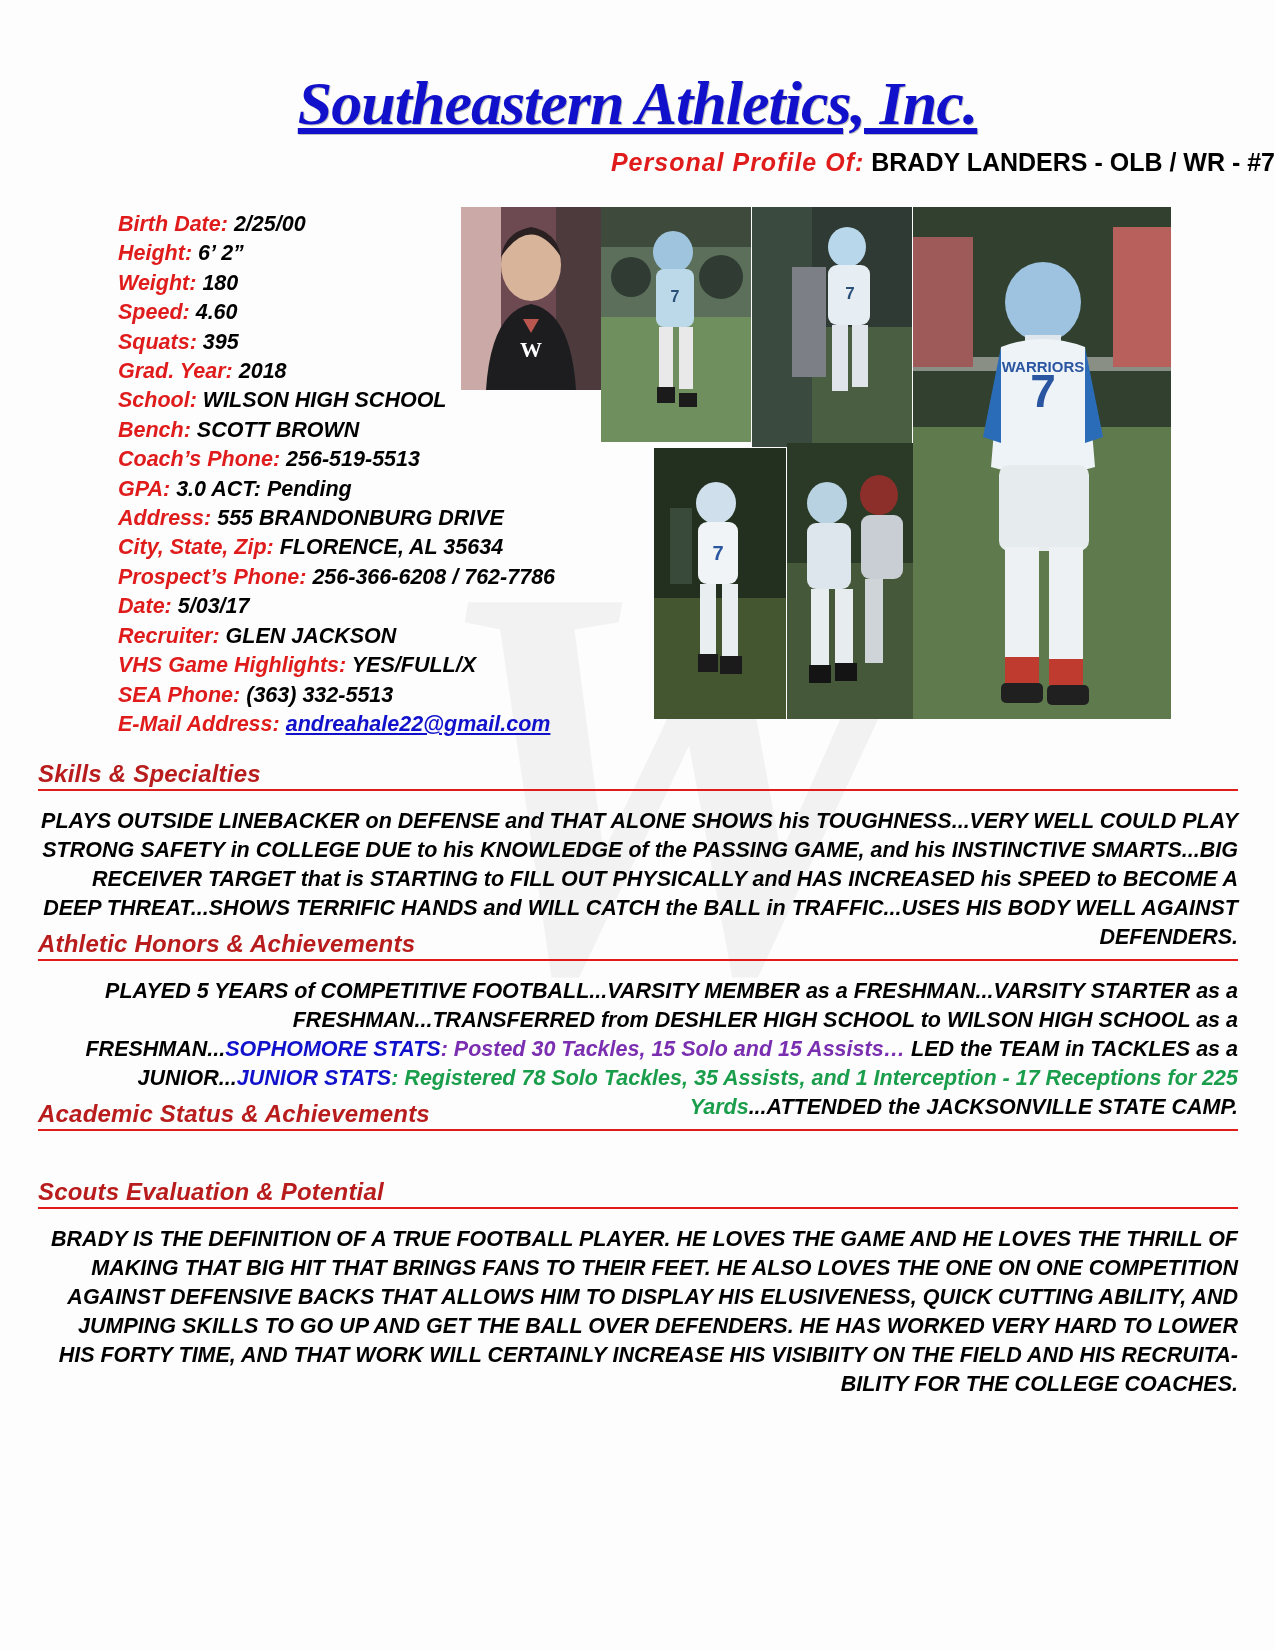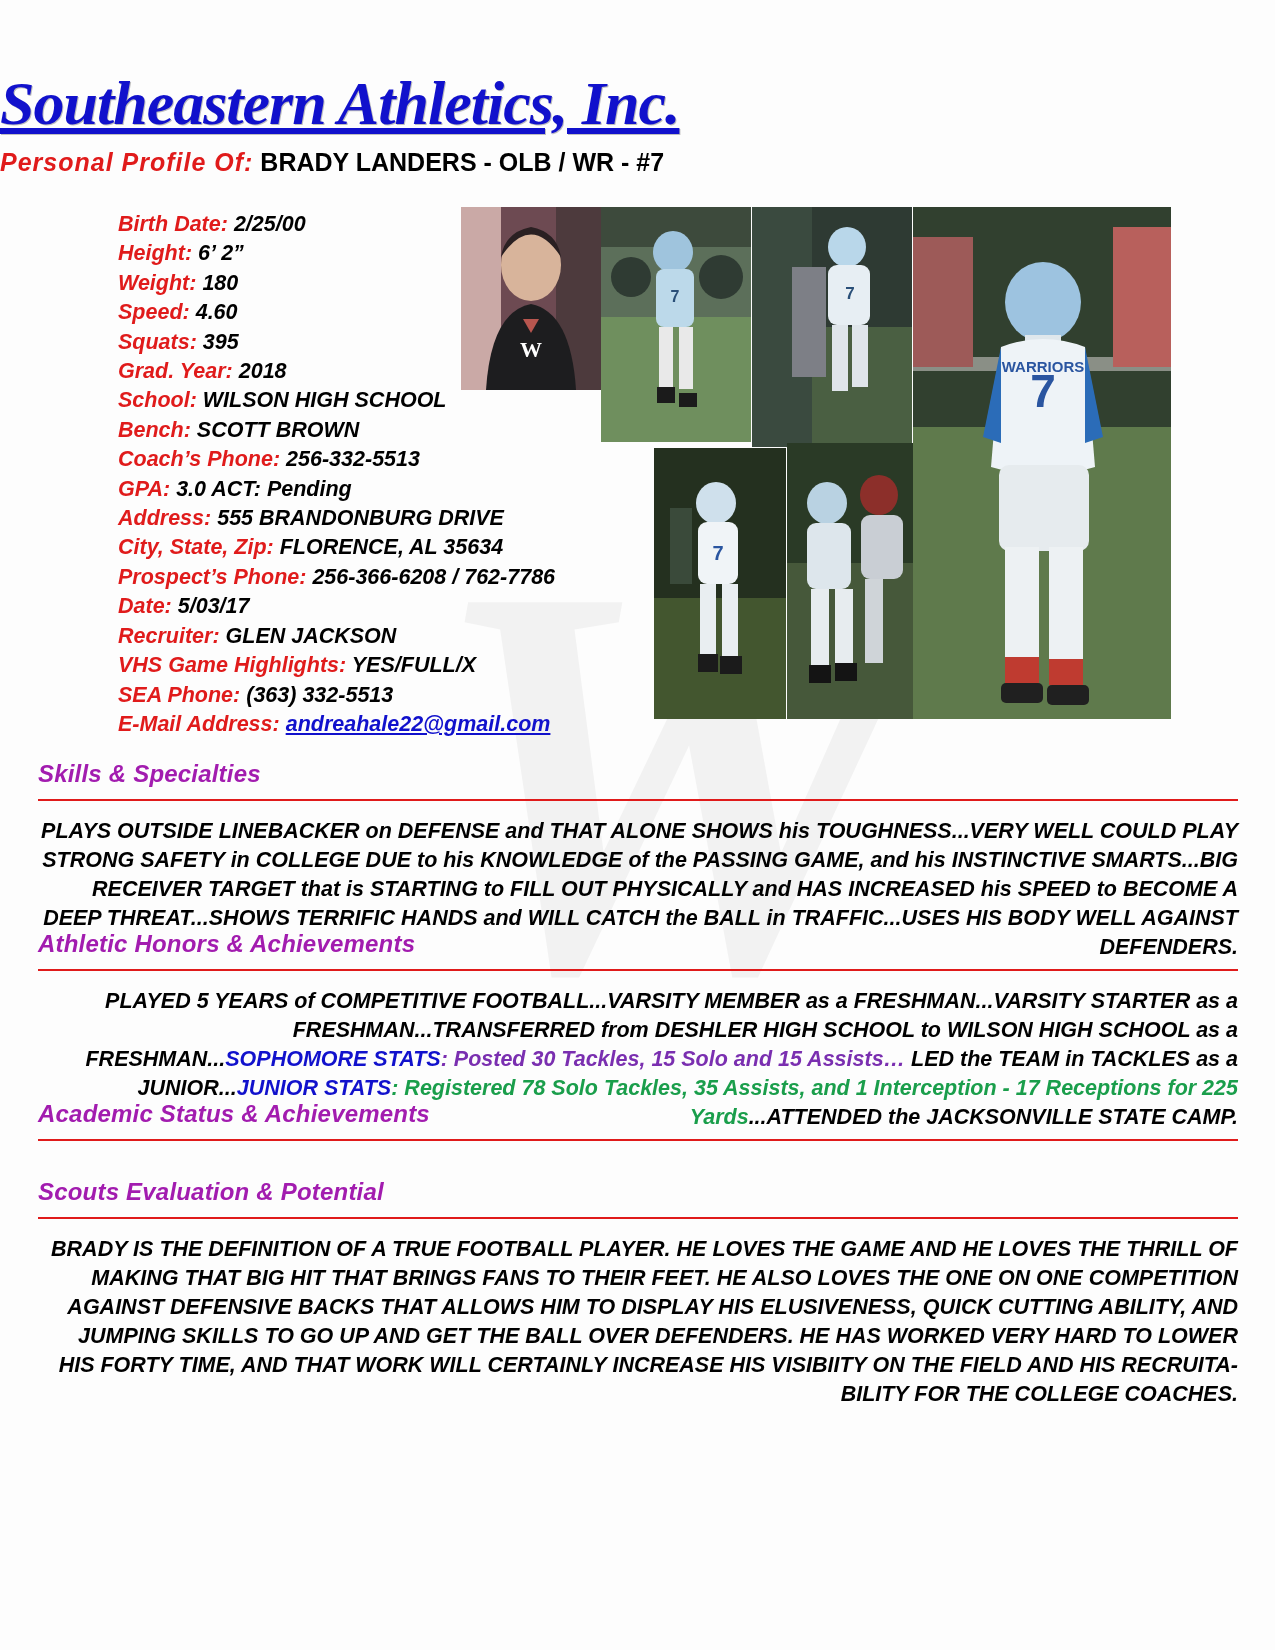--- a/index.html
+++ b/index.html
@@ -38,36 +38,36 @@
     pointer-events: none;
     overflow: hidden;
   }
 
   
   .title {
     position: absolute;
     top: 68px;
     left: 0;
     width: 100%;
-    text-align: left;
+    text-align: center;
     font-family: "Liberation Serif", serif;
     font-style: italic;
     font-weight: bold;
     font-size: 62px;
     color: #1111cc;
     text-decoration: underline;
     text-shadow: 1px 1px 0 rgba(0,0,0,0.25);
     letter-spacing: -1px;
   }
   .subtitle-row {
     position: absolute;
     top: 148px;
     left: 0;
     width: 100%;
-    text-align: left;
+    text-align: right;
     font-size: 25px;
     font-weight: bold;
     font-style: italic;
     white-space: nowrap;
   }
   .subtitle-label { color: #e01b1b; letter-spacing: 1px; }
   .subtitle-value { color: #000000; font-style: normal; letter-spacing: 0px; }
 
   
   .info {
@@ -99,22 +99,22 @@
   .ph4 { left: 913px; top: 207px; width: 258px; height: 512px; }
   .ph5 { left: 654px; top: 448px; width: 132px; height: 271px; }
   .ph6 { left: 787px; top: 443px; width: 126px; height: 276px; }
 
   
   .section { position: absolute; left: 38px; width: 1200px; }
   .sec-head {
     font-size: 24px;
     font-weight: bold;
     font-style: italic;
-    color: #a21caf;
-    padding-bottom: 11px;
+    color: #b91c1c;
+    padding-bottom: 1px;
     border-bottom: 2.5px solid #e01b1b;
     letter-spacing: 0.2px;
   }
   .sec-body {
     margin-top: 16px;
     font-size: 21.5px;
     font-style: italic;
     font-weight: bold;
     line-height: 29px;
     color: #000;
@@ -145,21 +145,21 @@
 
   <div class="info">
     <div class="row"><span class="lbl">Birth Date:</span> <span class="val">2/25/00</span></div>
     <div class="row"><span class="lbl">Height:</span> <span class="val">6’ 2”</span></div>
     <div class="row"><span class="lbl">Weight:</span> <span class="val">180</span></div>
     <div class="row"><span class="lbl">Speed:</span> <span class="val">4.60</span></div>
     <div class="row"><span class="lbl">Squats:</span> <span class="val">395</span></div>
     <div class="row"><span class="lbl">Grad. Year:</span> <span class="val">2018</span></div>
     <div class="row"><span class="lbl">School:</span> <span class="val">WILSON HIGH SCHOOL</span></div>
     <div class="row"><span class="lbl">Bench:</span> <span class="val">SCOTT BROWN</span></div>
-    <div class="row"><span class="lbl">Coach’s Phone:</span> <span class="val">256-332-5513</span></div>
+    <div class="row"><span class="lbl">Coach’s Phone:</span> <span class="val">256-519-5513</span></div>
     <div class="row"><span class="lbl">GPA:</span> <span class="val">3.0    ACT: Pending</span></div>
     <div class="row"><span class="lbl">Address:</span> <span class="val">555 BRANDONBURG DRIVE</span></div>
     <div class="row"><span class="lbl">City, State, Zip:</span> <span class="val">FLORENCE, AL  35634</span></div>
     <div class="row"><span class="lbl">Prospect’s Phone:</span> <span class="val">256-366-6208 / 762-7786</span></div>
     <div class="row"><span class="lbl">Date:</span> <span class="val">5/03/17</span></div>
     <div class="row"><span class="lbl">Recruiter:</span> <span class="val">GLEN JACKSON</span></div>
     <div class="row"><span class="lbl">VHS Game Highlights:</span> <span class="val">YES/FULL/X</span></div>
     <div class="row"><span class="lbl">SEA Phone:</span> <span class="val">(363) 332-5513</span></div>
     <div class="row"><span class="lbl">E-Mail Address:</span> <span class="val email">andreahale22@gmail.com</span></div>
   </div>

